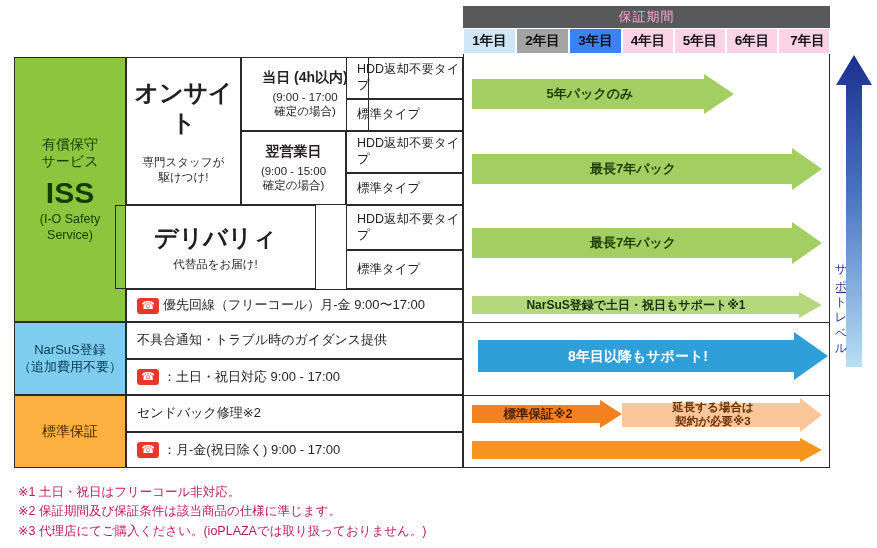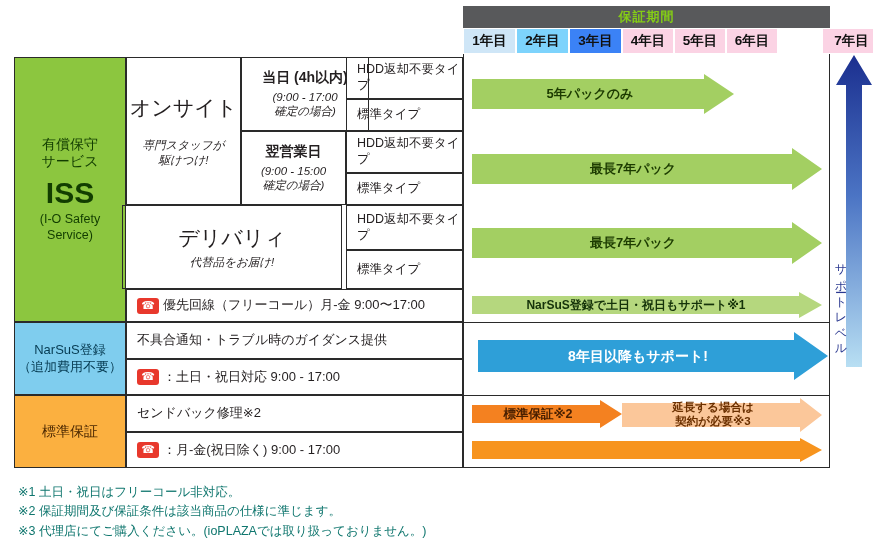--- a/index.html
+++ b/index.html
@@ -12,43 +12,43 @@
   
   .abs{position:absolute;box-sizing:border-box;}
   .cell{
     position:absolute;box-sizing:border-box;
     border:1px solid #2a2a2a;
     display:flex;align-items:center;justify-content:center;
     text-align:center;line-height:1.25;
   }
   
   .hdr-title{
-    background:#58595b;color:#84cc16;font-size:13px;font-weight:bold;
+    background:#58595b;color:#f9a8d4;font-size:13px;font-weight:normal;
     border:1px solid #58595b;letter-spacing:1px;
   }
   .yr{font-size:13.5px;font-weight:bold;border:1px solid #ffffff;color:#111;}
   .yr1{background:#cfe6f7;}
-  .yr2{background:#7dd3fc;text-align:center;}
+  .yr2{background:#a3a3a3;text-align:center;}
   .yr3{background:#3b82f6;}
   .yr4{background:#fbd3e4;}
   .yr5{background:#fbd3e4;}
   .yr6{background:#fbd3e4;}
   .yr7{background:#fbd3e4;}
   
   .lbl-green{background:#8cc63f;color:#123d00;}
   .lbl-blue{background:#7fcdee;color:#063b52;}
   .lbl-orange{background:#fbb040;color:#4a2700;}
   .lbl-green .big{font-size:30px;font-weight:bold;line-height:1.05;}
   .stack{display:flex;flex-direction:column;align-items:center;justify-content:center;}
   .t-left{display:flex;align-items:center;justify-content:flex-start;text-align:left;padding-left:10px;}
-  .f11{font-size:11.5px;font-style:italic;}
+  .f11{font-size:11.5px;}
   .f12{font-size:12.5px;}
   .f13{font-size:13px;}
   .f14{font-size:14px;}
-  .f21{font-size:21px;font-weight:normal;}
+  .f21{font-size:24px;font-weight:bold;}
   
   .arrowwrap{position:absolute;}
   .arrow{
     position:absolute;inset:0;
     display:flex;align-items:center;justify-content:center;
     font-size:13px;font-weight:bold;color:#ffffff;
     text-align:center;line-height:1.2;
   }
   
   .suplabel{
@@ -56,39 +56,39 @@
     font-size:12px;color:#2b3990;letter-spacing:2px;
   }
   
   .phone{
     display:inline-flex;align-items:center;justify-content:center;
     width:22px;height:16px;border-radius:3px;background:#e8382c;color:#fff;
     font-size:11px;margin-right:4px;flex:0 0 auto;
   }
   .rowline{display:flex;align-items:center;}
   
-  .notes{position:absolute;left:18px;top:483px;font-size:12.5px;line-height:1.55;color:#0f766e;}
+  .notes{position:absolute;left:18px;top:483px;font-size:12.5px;line-height:1.55;color:#be185d;}
   .notes div{white-space:nowrap;}
   
   .vdiv{position:absolute;background:#2a2a2a;}
 </style>
 </head>
 <body>
 
 <div class="root">
 
   <div class="cell hdr-title" style="left:463px;top:6px;width:367px;height:22px;">保証期間</div>
 
   <div class="cell yr yr1" style="left:463px;top:28px;width:53px;height:26px;">1年目</div>
   <div class="cell yr yr2" style="left:516px;top:28px;width:53px;height:26px;">2年目</div>
   <div class="cell yr yr3" style="left:569px;top:28px;width:53px;height:26px;">3年目</div>
   <div class="cell yr yr4" style="left:622px;top:28px;width:52px;height:26px;">4年目</div>
   <div class="cell yr yr5" style="left:674px;top:28px;width:52px;height:26px;">5年目</div>
   <div class="cell yr yr6" style="left:726px;top:28px;width:52px;height:26px;">6年目</div>
-  <div class="cell yr yr7" style="left:822px;top:28px;width:52px;height:26px;padding-left:7px;">7年目</div>
+  <div class="cell yr yr7" style="left:778px;top:28px;width:52px;height:26px;padding-left:7px;">7年目</div>
 
   <div class="cell lbl-green stack" style="left:14px;top:57px;width:112px;height:265px;">
     <div class="f14">有償保守</div>
     <div class="f14">サービス</div>
     <div class="big" style="margin:6px 0 4px;">ISS</div>
     <div class="f12">(I-O Safety</div>
     <div class="f12">Service)</div>
   </div>
 
   <div class="cell lbl-blue stack" style="left:14px;top:322px;width:112px;height:73px;">
@@ -123,21 +123,21 @@
     <div class="f11" style="margin-top:3px;">(9:00 - 15:00</div>
     <div class="f11">確定の場合)</div>
   </div>
   <div class="cell t-left f12" style="left:346px;top:131px;width:117px;height:42px;">
     <span>HDD返却不要タイプ</span>
   </div>
   <div class="cell t-left f12" style="left:346px;top:173px;width:117px;height:32px;">
     <span>標準タイプ</span>
   </div>
 
-  <div class="cell stack" style="left:122px;top:205px;width:220px;height:84px;">
+  <div class="cell stack" style="left:115px;top:205px;width:201px;height:84px;">
     <div class="f21">デリバリィ</div>
     <div class="f11" style="margin-top:4px;">代替品をお届け!</div>
   </div>
   <div class="cell t-left f12" style="left:346px;top:205px;width:117px;height:45px;">
     <span>HDD返却不要タイプ</span>
   </div>
   <div class="cell t-left f12" style="left:346px;top:250px;width:117px;height:39px;">
     <span>標準タイプ</span>
   </div>
 

